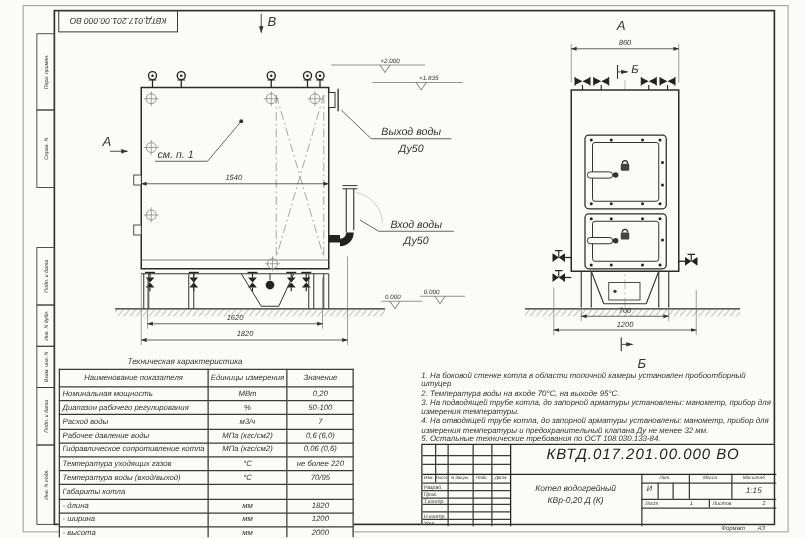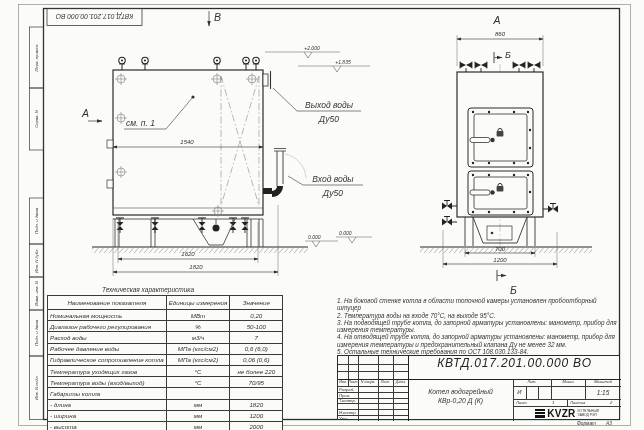--- a/index.html
+++ b/index.html
@@ -499,28 +499,20 @@
   <div class="txt cc" style="left:213px;top:24px;width:34px;font-size:3.8px;">Масса</div>
   <div class="txt cc" style="left:247px;top:24px;width:36px;font-size:3.8px;">Масштаб</div>
   <div class="txt cc" style="left:175px;top:33px;width:13px;font-size:6px;">И</div>
   <div class="txt cc" style="left:247px;top:33px;width:36px;font-size:6.5px;">1:15</div>
 
   <div class="txt" style="left:178px;top:44.2px;">Лист</div>
   <div class="txt" style="left:214px;top:44.2px;">1</div>
   <div class="txt" style="left:232px;top:44.2px;">Листов</div>
   <div class="txt" style="left:272px;top:44.2px;">2</div>
 
-  <div class="logo">
-    <span class="logo-mark"></span>
-    <span class="logo-kvzr">KVZR</span>
-    <span class="logo-sub">
-      <div>КОТЕЛЬНЫЙ</div>
-      <div>ЗАВОД РЭП</div>
-    </span>
-  </div>
 </div>
 
 <div class="abs fmt" style="left:577px;top:420.8px;">
   <span>Формат</span>
   <span>А3</span>
 </div>
 
 </div>
 
 </body></html>

